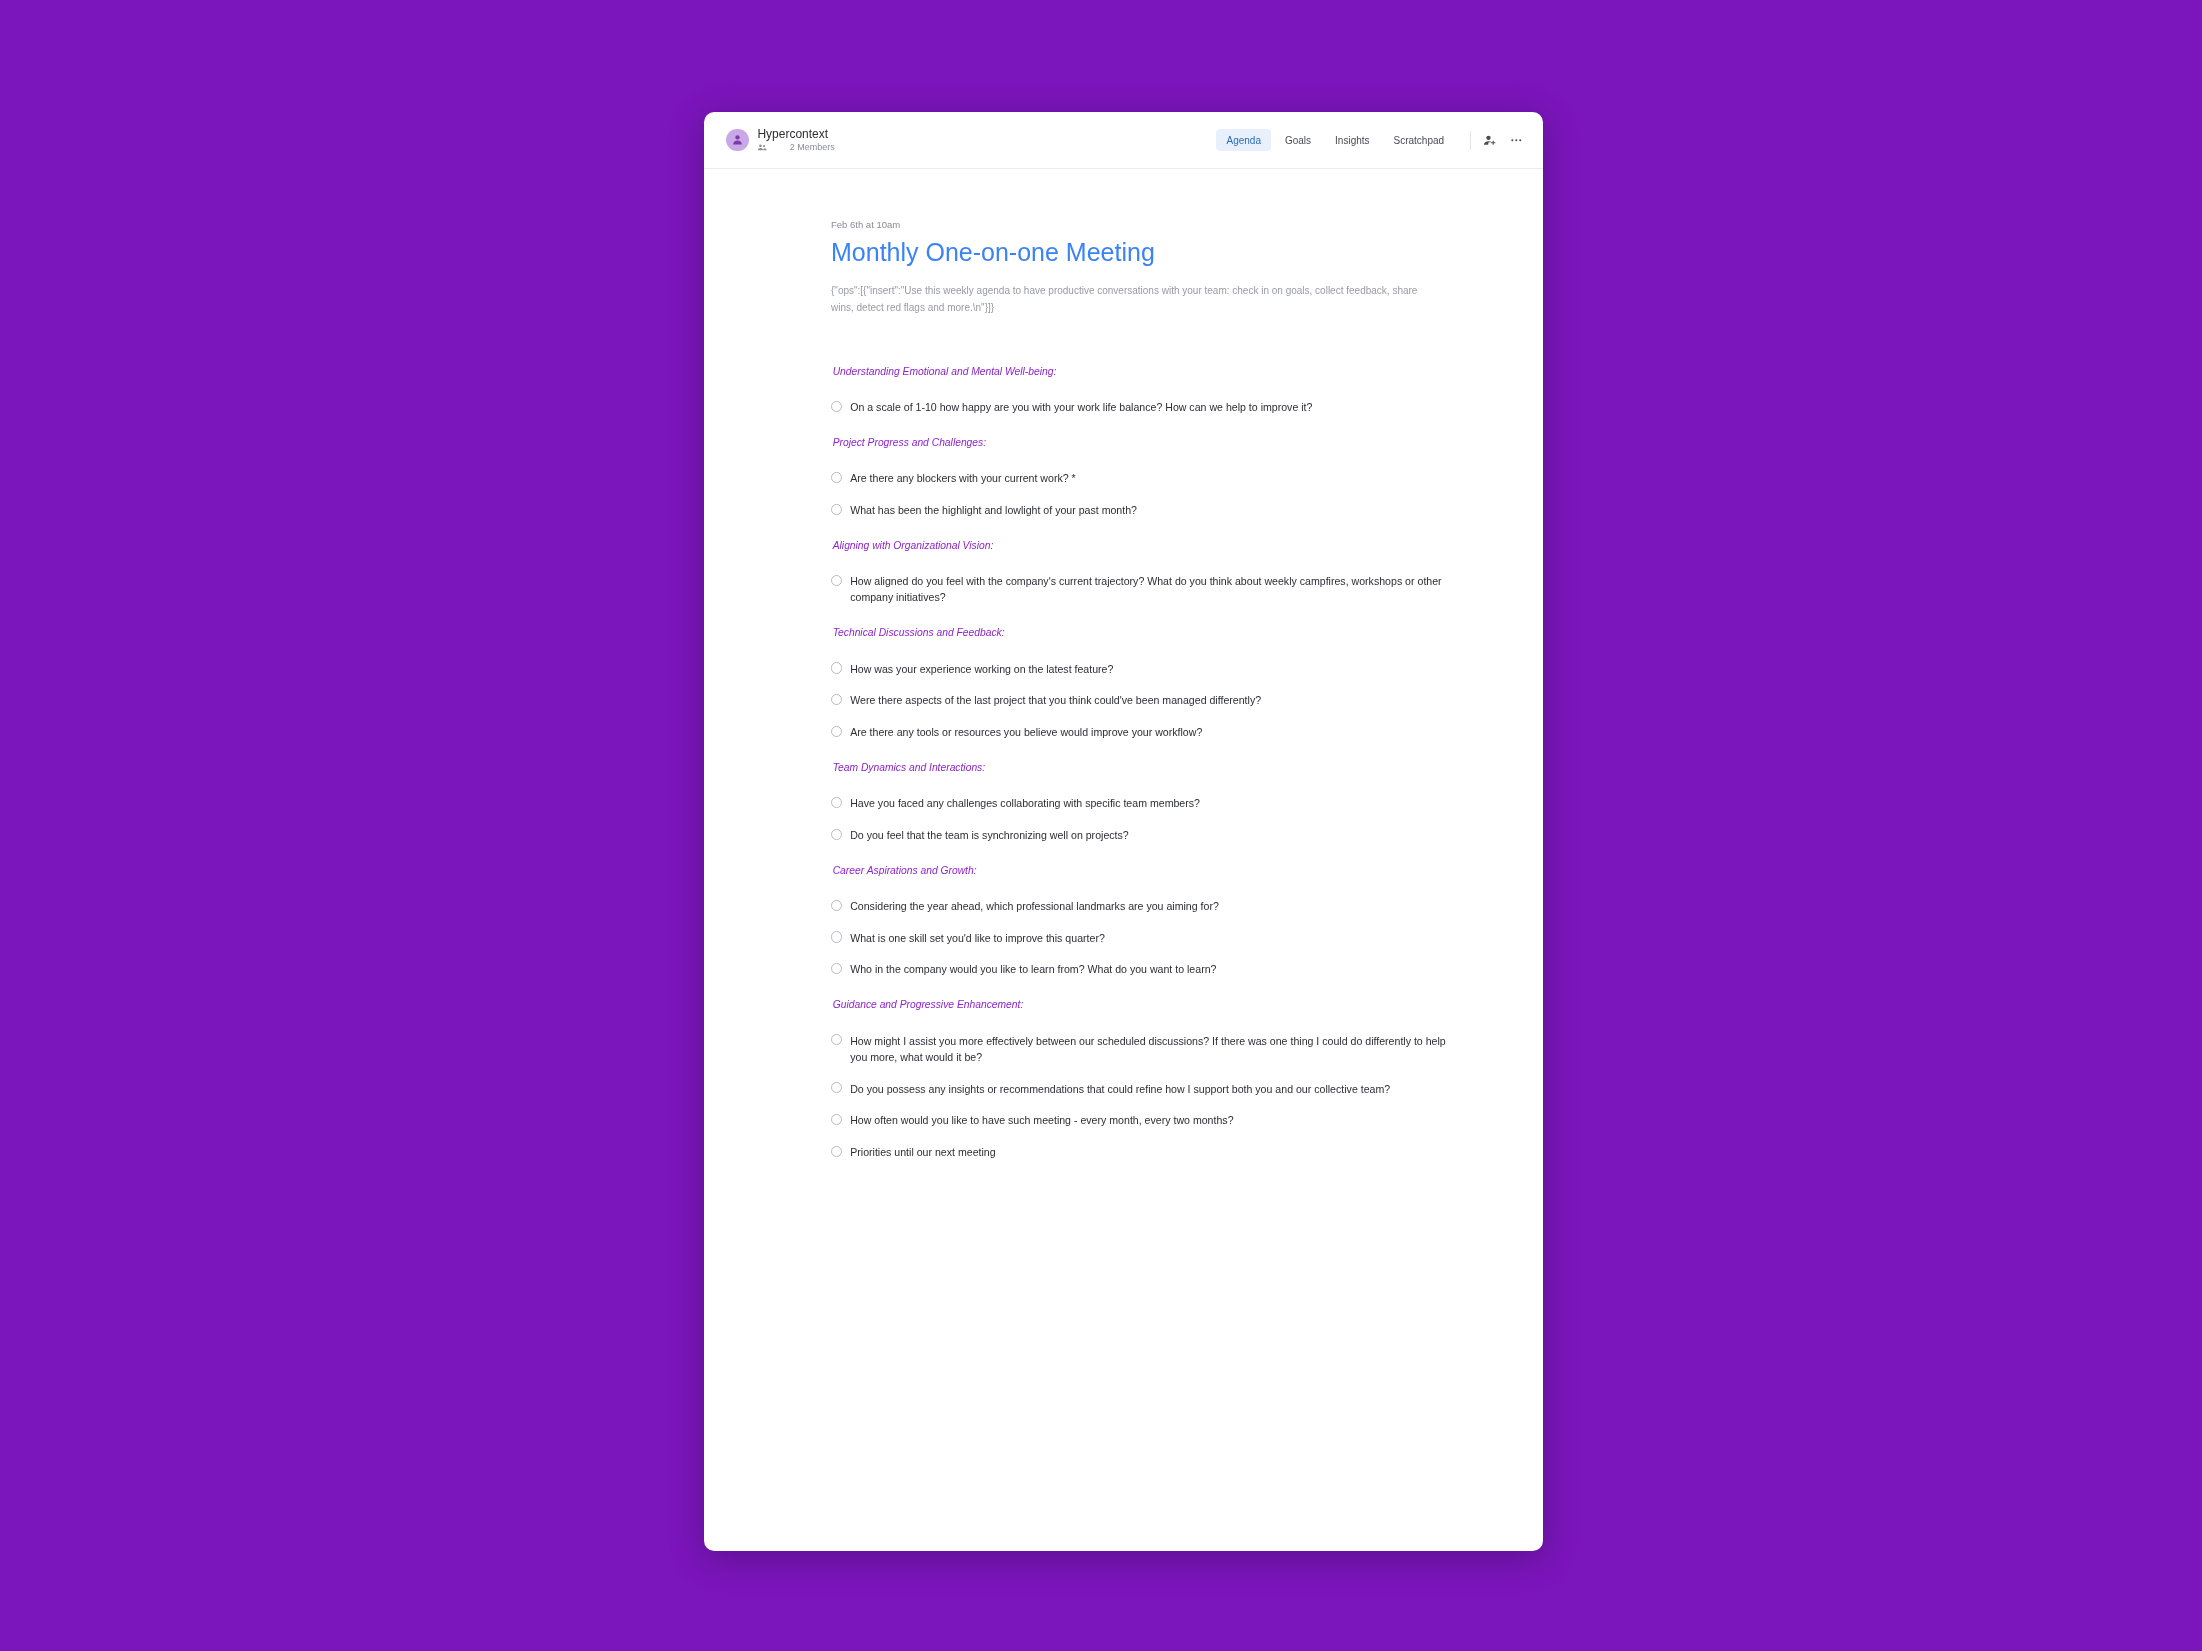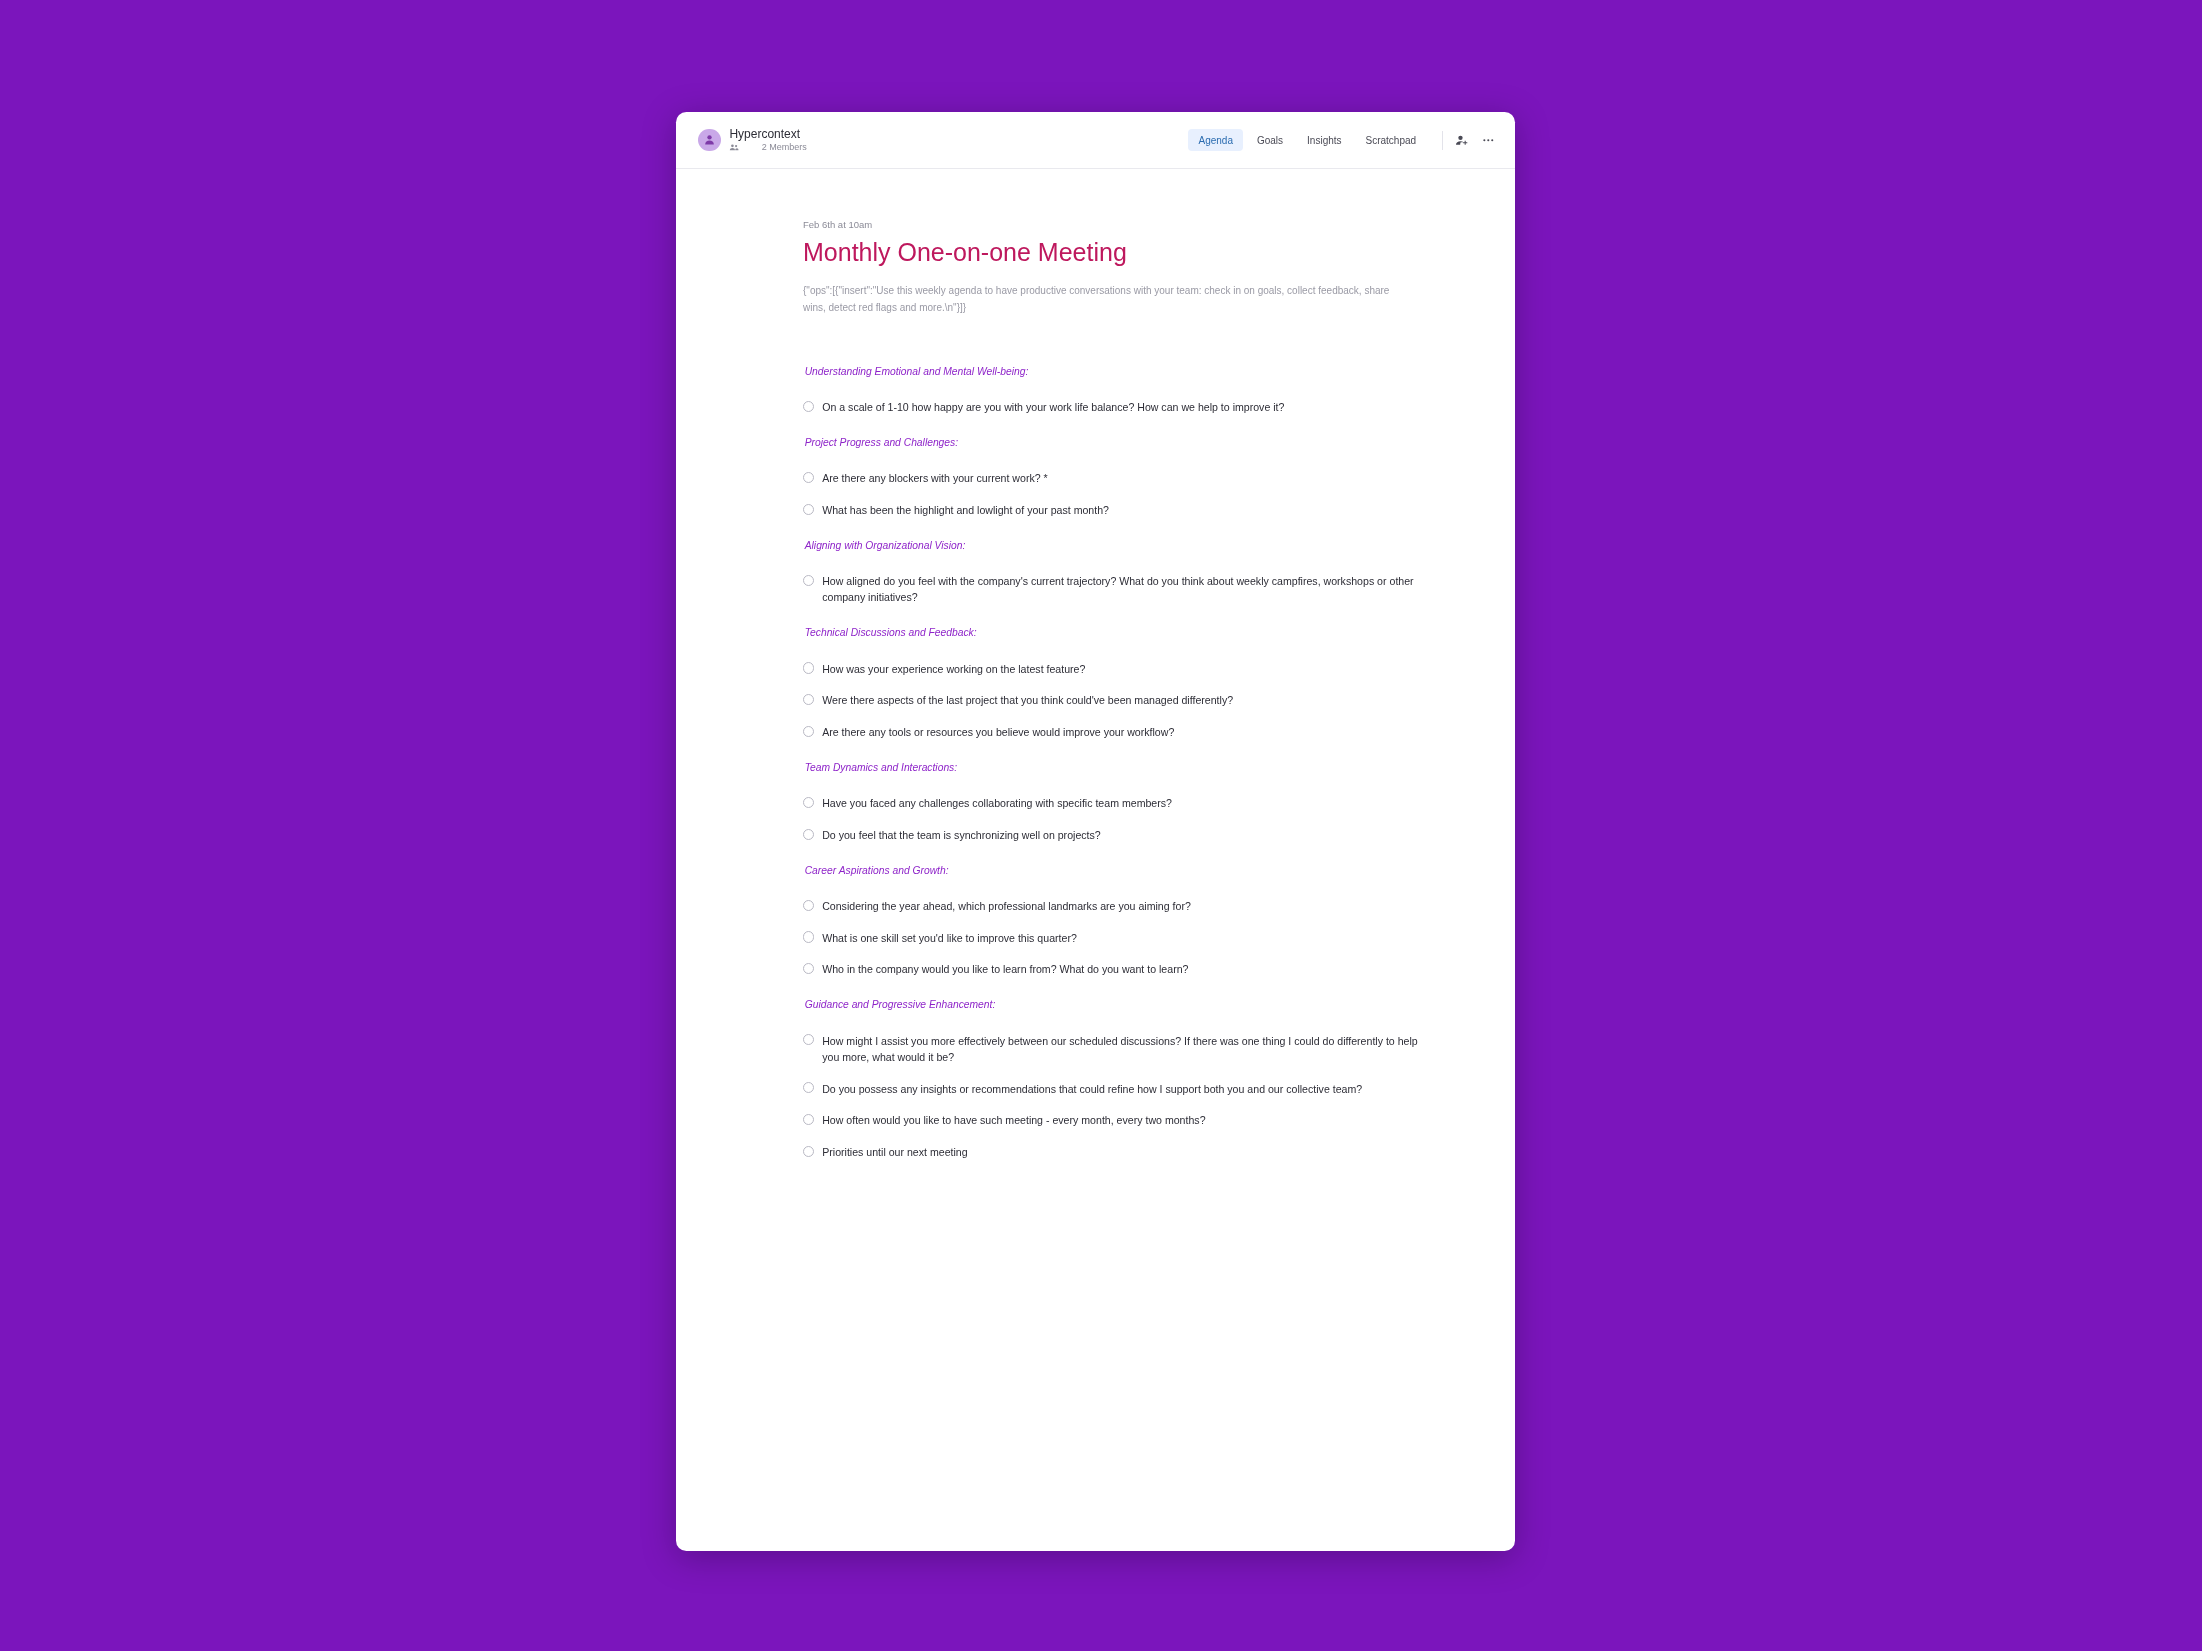--- a/index.html
+++ b/index.html
@@ -8,21 +8,21 @@
     padding: 0;
     width: 2203px;
     height: 1652px;
     background: #7B15BC;
     font-family: "Liberation Sans", sans-serif;
     overflow: hidden;
   }
 
   #app-window {
     position: absolute;
-    left: 676px;
+    left: 704px;
     top: 112px;
     width: 839px;
     height: 1439px;
     background: #ffffff;
     border-radius: 10.3px;
     box-shadow: 0 6.9px 34px rgba(0,0,0,0.25);
     overflow: hidden;
   }
 
   
@@ -110,21 +110,21 @@
   }
 
   .doc-date {
     font-size: 9.5px;
     color: #8b8b97;
     margin-bottom: 6.9px;
   }
 
   .doc-title {
     font-size: 25px;
-    color: #be185d;
+    color: #3b82f6;
     font-weight: normal;
     margin: 0 0 15.5px 0;
     line-height: 31px;
   }
 
   .doc-desc {
     font-size: 10px;
     color: #9a9aa5;
     line-height: 16.3px;
     max-width: 602px;

